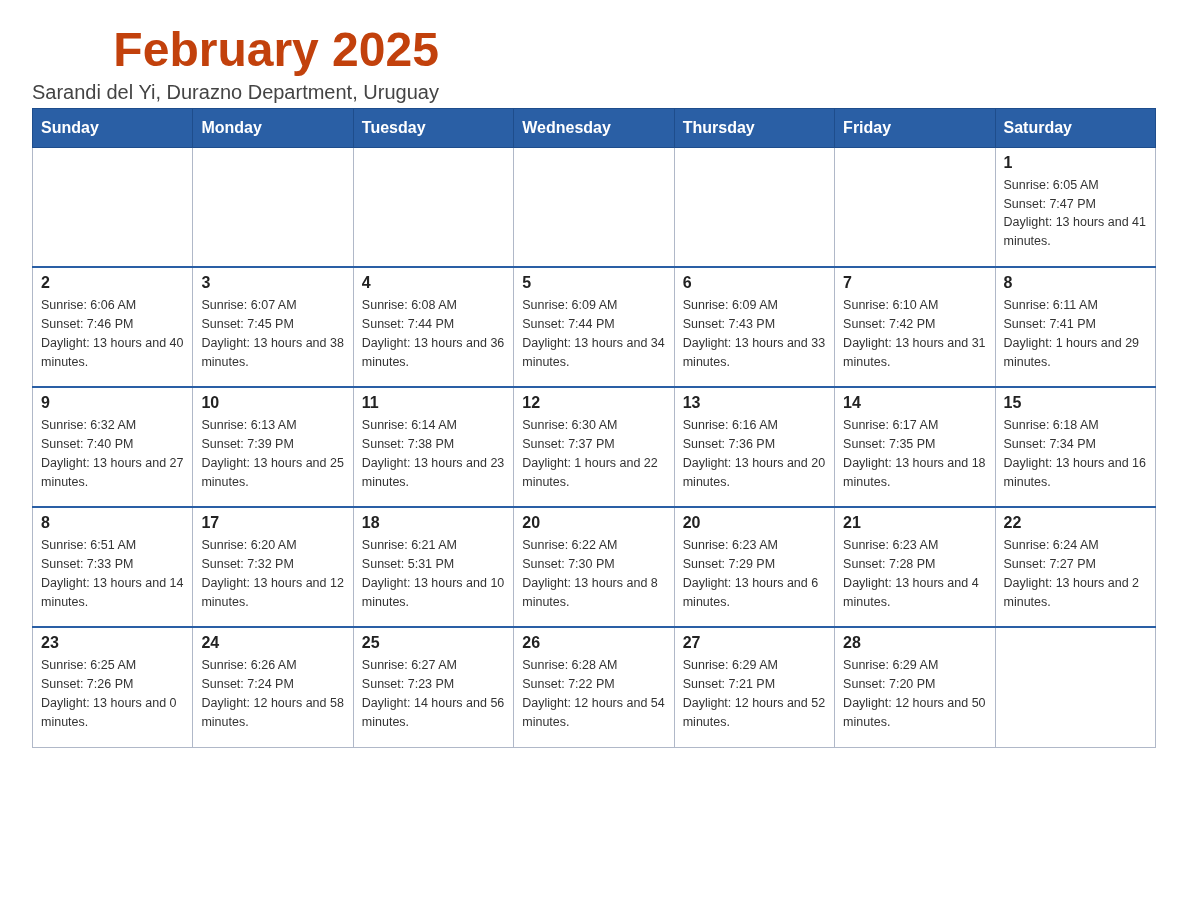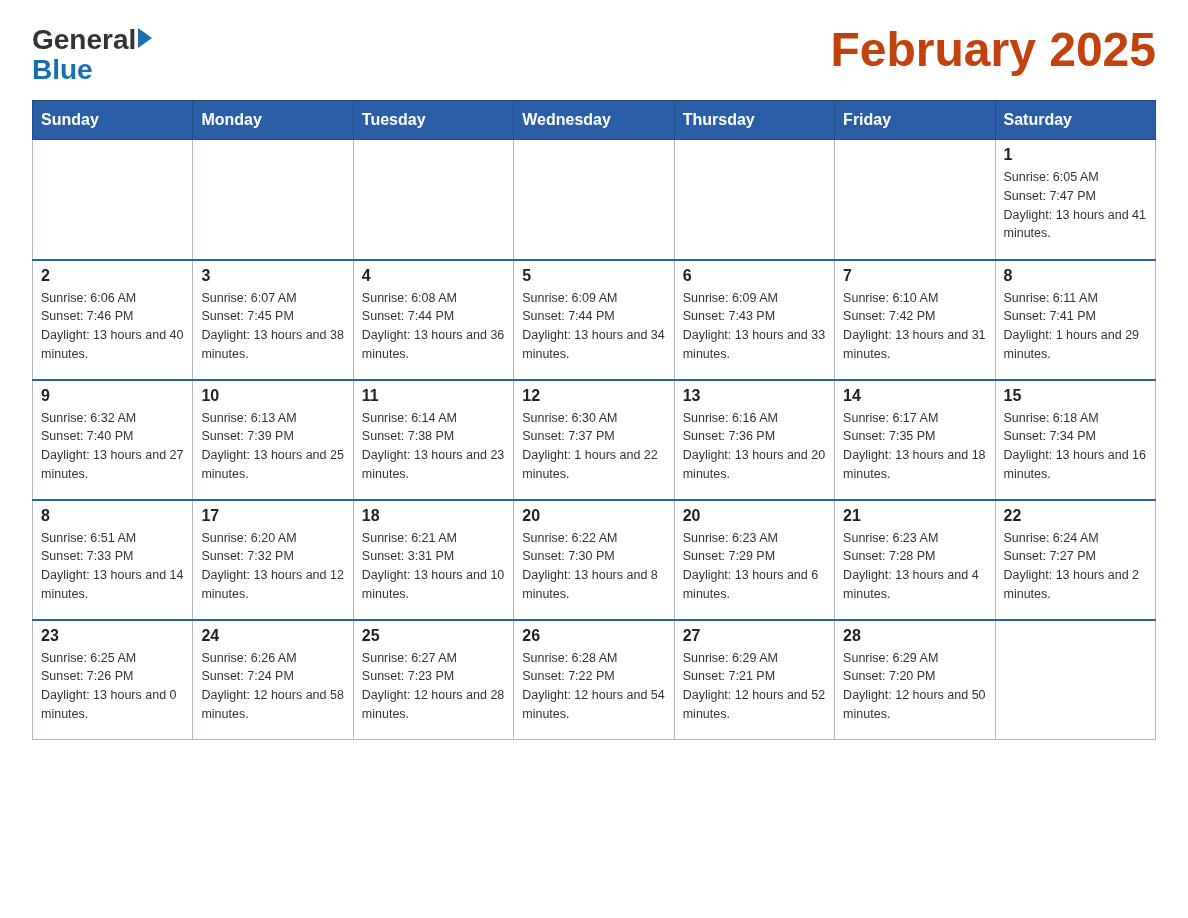--- a/index.html
+++ b/index.html
@@ -60,21 +60,21 @@
       line-height: 1.1;
     }
     .subtitle {
       font-size: 20px;
       color: #444;
       margin-top: 4px;
     }
     .calendar {
       width: 100%;
       border-collapse: collapse;
-      margin-top: 16px;
+      margin-top: 4px;
       padding-left: 6px;
     }
     .calendar th {
       background-color: #2a5fa5;
       color: #fff;
       font-size: 16px;
       font-weight: bold;
       padding: 10px 8px;
       text-align: left;
       border: 1px solid #1e4d8c;
@@ -106,29 +106,23 @@
       line-height: 1.5;
     }
     .row-border-top td {
       border-top: 2px solid #2a5fa5;
     }
   </style>
 </head>
 <body>
 
 <div class="header-row">
-  <div class="logo-wrapper">
-    <div class="logo-line1">
-      <span class="logo-text-general">General</span>
-      <span class="logo-arrow"></span>
-    </div>
-    <div class="logo-line2">Blue</div>
-  </div>
   <div class="title-block">
     <div class="month-title">February 2025</div>
+    <div class="subtitle">Sarandi del Yi, Durazno Department, Uruguay</div>
   </div>
 </div>
 
 <table class="calendar">
   <thead>
     <tr>
     <th>Sunday</th>
         <th>Monday</th>
         <th>Tuesday</th>
         <th>Wednesday</th>
@@ -249,21 +243,21 @@
         </td>
         <td>
           <span class="day-number">17</span>
           <div class="day-info">Sunrise: 6:20 AM</div>
           <div class="day-info">Sunset: 7:32 PM</div>
           <div class="day-info">Daylight: 13 hours and 12 minutes.</div>
         </td>
         <td>
           <span class="day-number">18</span>
           <div class="day-info">Sunrise: 6:21 AM</div>
-          <div class="day-info">Sunset: 3:31 PM</div>
+          <div class="day-info">Sunset: 5:31 PM</div>
           <div class="day-info">Daylight: 13 hours and 10 minutes.</div>
         </td>
         <td>
           <span class="day-number">20</span>
           <div class="day-info">Sunrise: 6:22 AM</div>
           <div class="day-info">Sunset: 7:30 PM</div>
           <div class="day-info">Daylight: 13 hours and 8 minutes.</div>
         </td>
         <td>
           <span class="day-number">20</span>
@@ -294,21 +288,21 @@
         <td>
           <span class="day-number">24</span>
           <div class="day-info">Sunrise: 6:26 AM</div>
           <div class="day-info">Sunset: 7:24 PM</div>
           <div class="day-info">Daylight: 12 hours and 58 minutes.</div>
         </td>
         <td>
           <span class="day-number">25</span>
           <div class="day-info">Sunrise: 6:27 AM</div>
           <div class="day-info">Sunset: 7:23 PM</div>
-          <div class="day-info">Daylight: 12 hours and 28 minutes.</div>
+          <div class="day-info">Daylight: 14 hours and 56 minutes.</div>
         </td>
         <td>
           <span class="day-number">26</span>
           <div class="day-info">Sunrise: 6:28 AM</div>
           <div class="day-info">Sunset: 7:22 PM</div>
           <div class="day-info">Daylight: 12 hours and 54 minutes.</div>
         </td>
         <td>
           <span class="day-number">27</span>
           <div class="day-info">Sunrise: 6:29 AM</div>

